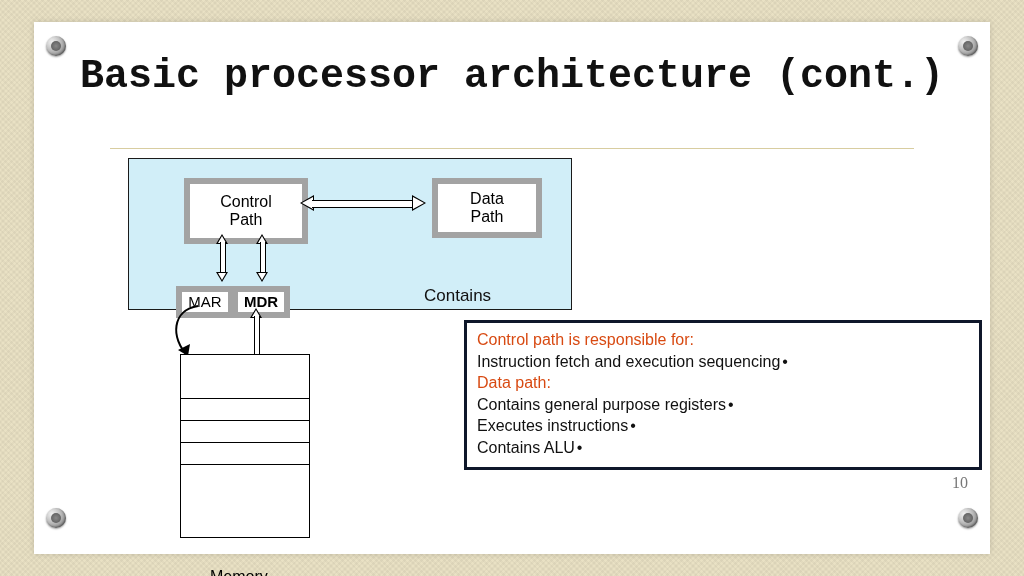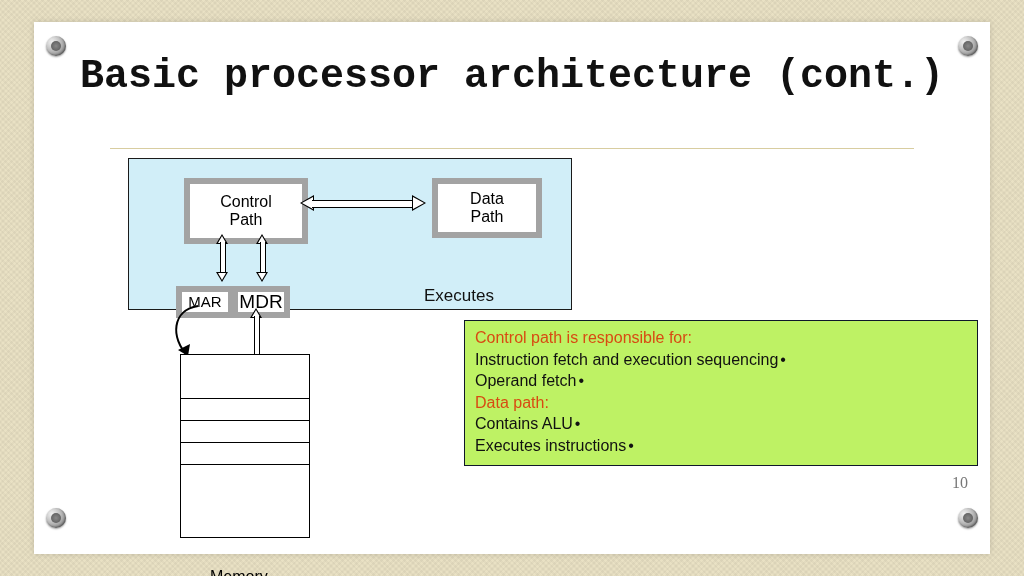--- a/index.html
+++ b/index.html
@@ -87,21 +87,21 @@
     text-align: center;
     display: flex;
     align-items: center;
     justify-content: center;
     font-size: 16px;
     line-height: 1.1;
   }
   .control { left: 184px; top: 178px; width: 112px; height: 54px; }
   .data    { left: 412px; top: 178px; width: 98px; height: 48px; margin-left: 20px; }
   .mar     { left: 176px; top: 286px; width: 46px; height: 20px; font-size: 15px; }
-  .mdr     { left: 232px; top: 286px; width: 46px; height: 20px; font-size: 19px; }
+  .mdr     { left: 232px; top: 286px; width: 46px; height: 20px; font-size: 15px; font-weight: bold; }
   .proclabel {
     position: absolute;
     left: 424px;
     top: 286px;
     font-size: 17px;
     color: #111;
   }
 
   
   .memory {
@@ -213,22 +213,22 @@
     height: 60px;
   }
   .curve svg { width: 100%; height: 100%; overflow: visible; }
 
   
   .note {
     position: absolute;
     left: 464px;
     top: 320px;
     width: 492px;
-    background: #bef264;
-    border: 1px solid #0f172a;
+    background: #ffffff;
+    border: 3px solid #0f172a;
     padding: 6px 10px 8px 10px;
     font-size: 16px;
     line-height: 1.35;
   }
   .note .hd { color: #d84a12; }
   .note .li { color: #111; }
   .note .li::after { content: "•"; margin-left: 2px; }
 
   .pagenum {
     position: absolute;
@@ -262,21 +262,21 @@
 <div class="box data">
   <span style="white-space:pre-line">Data
 Path</span>
 </div>
 <div class="box mar">
   <span>MAR</span>
 </div>
 <div class="box mdr">
   <span>MDR</span>
 </div>
-<div class="proclabel">Executes</div>
+<div class="proclabel">Contains</div>
 
 <div class="darrow-h">
   <div class="tri l"></div>
     <div class="shaft"></div>
     <div class="tri r"></div>
 </div>
 <div class="darrow-v dv1">
   <div class="tri u"></div>
     <div class="shaft"></div>
     <div class="tri d"></div>
@@ -304,19 +304,19 @@
   <div class="row"></div>
   <div class="row"></div>
   <div class="row"></div>
   <div class="row"></div>
 </div>
 <div class="memlabel">Memory</div>
 
 <div class="note">
   <div class="hd">Control path is responsible for:</div>
   <div class="li">Instruction fetch and execution sequencing</div>
-  <div class="li">Operand fetch</div>
   <div class="hd">Data path:</div>
+  <div class="li">Contains general purpose registers</div>
+  <div class="li">Executes instructions</div>
   <div class="li">Contains ALU</div>
-  <div class="li">Executes instructions</div>
 </div>
 
 <div class="pagenum">10</div>
 
 </body></html>

